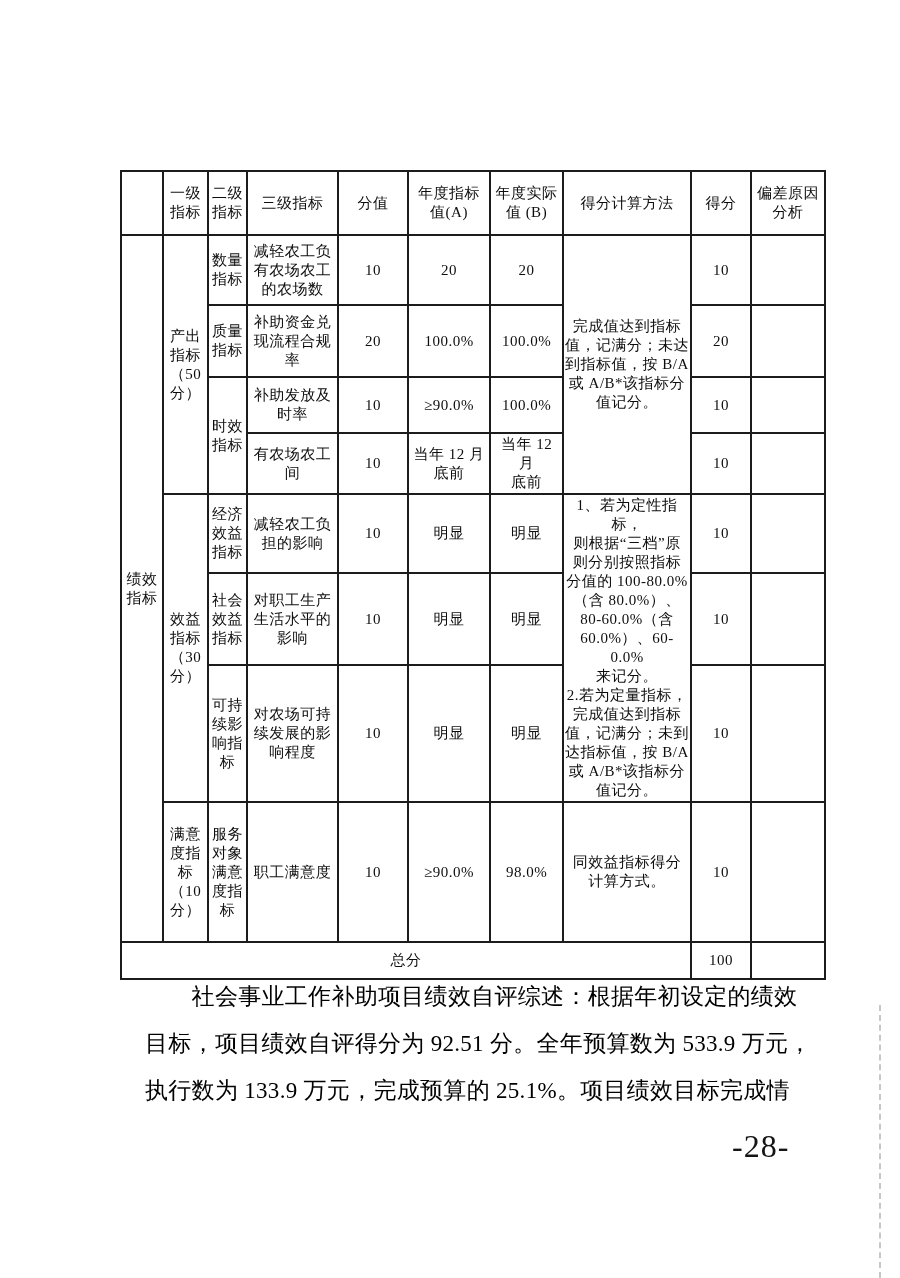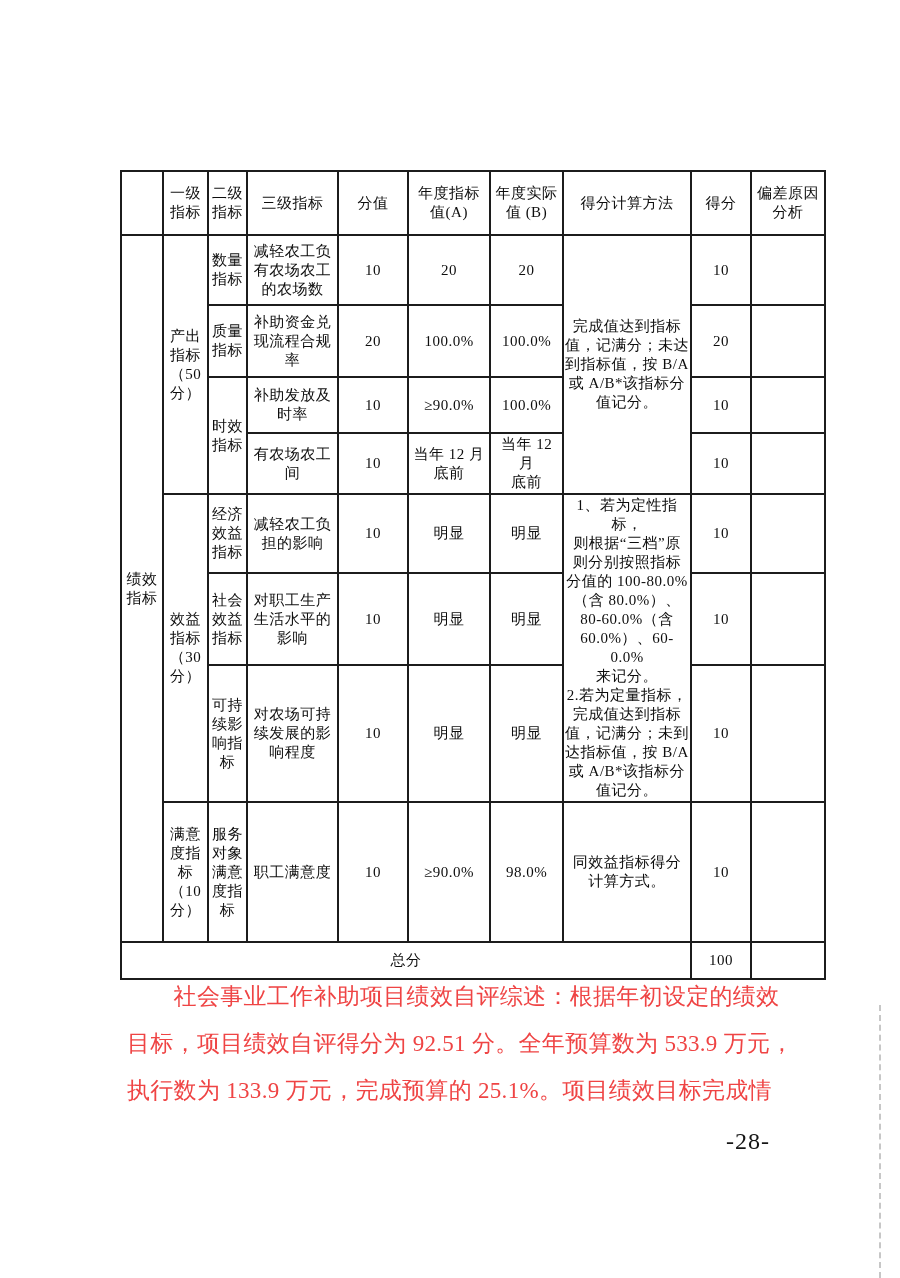--- a/index.html
+++ b/index.html
@@ -54,37 +54,37 @@
   }
   td.val {
     letter-spacing: 0;
   }
   td.total-label {
     font-size: 16px;
     letter-spacing: 2px;
   }
   .summary {
     position: absolute;
-    left: 127px;
+    left: 145px;
     top: 973px;
     width: 680px;
     font-size: 23px;
     line-height: 47px;
     letter-spacing: 0.3px;
     white-space: pre-line;
     text-align: left;
-    color: #ef4444;
+    color: #000000;
   }
   .pageno {
     position: absolute;
-    left: 702px;
+    left: 732px;
     top: 1128px;
     width: 92px;
-    text-align: center;
-    font-size: 24px;
+    text-align: left;
+    font-size: 32px;
     letter-spacing: 1px;
     color: #151515;
   }
   .edge-dash {
     position: absolute;
     left: 879px;
     top: 1005px;
     height: 273px;
     width: 0;
     border-left: 2px dashed #b5b5b5;

